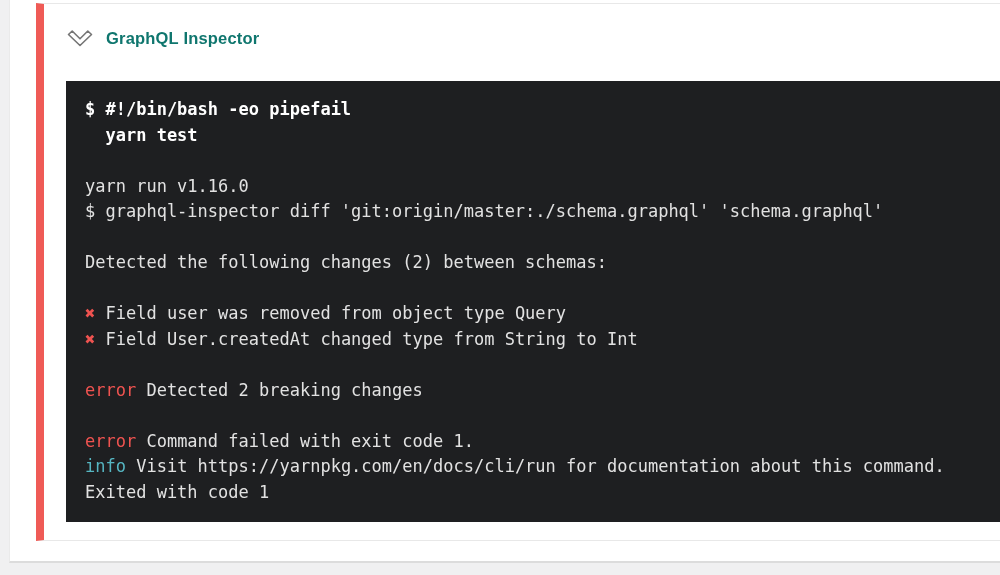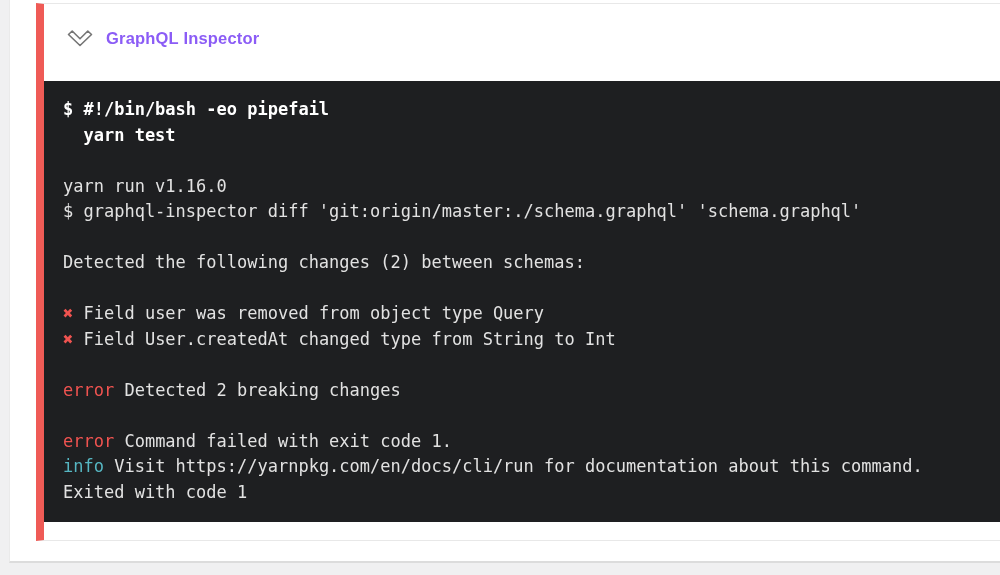--- a/index.html
+++ b/index.html
@@ -36,25 +36,26 @@
   }
   .chevron-icon {
     width: 28px; height: 20px;
     margin-top: 2px;
     flex: 0 0 auto;
   }
   .step-title {
     margin-left: 12px;
     font-size: 16.5px;
     font-weight: bold;
-    color: #8b5cf6;
+    color: #0f766e;
     letter-spacing: 0.2px;
     line-height: 22px;
   }
   .terminal {
+    margin-left: 22px;
     background: var(--terminal-bg, #1e1f21);
     color: var(--terminal-text, #e2e2e2);
     font-family: "DejaVu Sans Mono", monospace;
     font-size: 17px;
     line-height: 25.5px;
     padding: 16px 26px 17px 19px;
     white-space: pre;
     overflow: hidden;
   }
   .term-line { min-height: 25.5px; }

